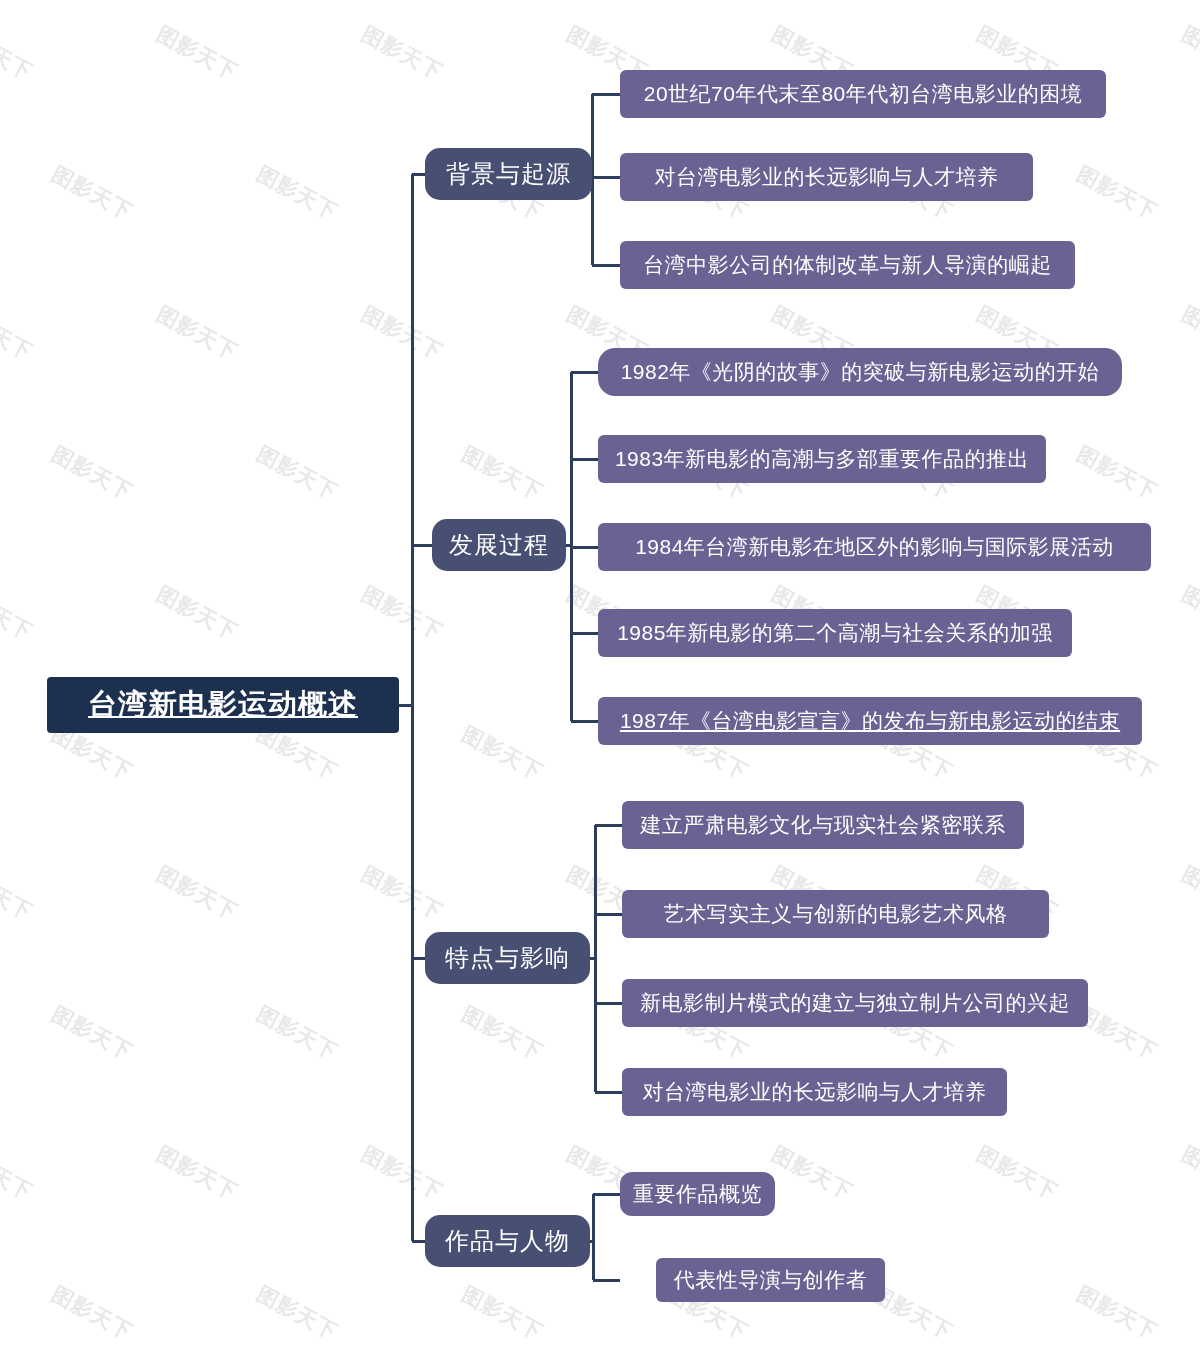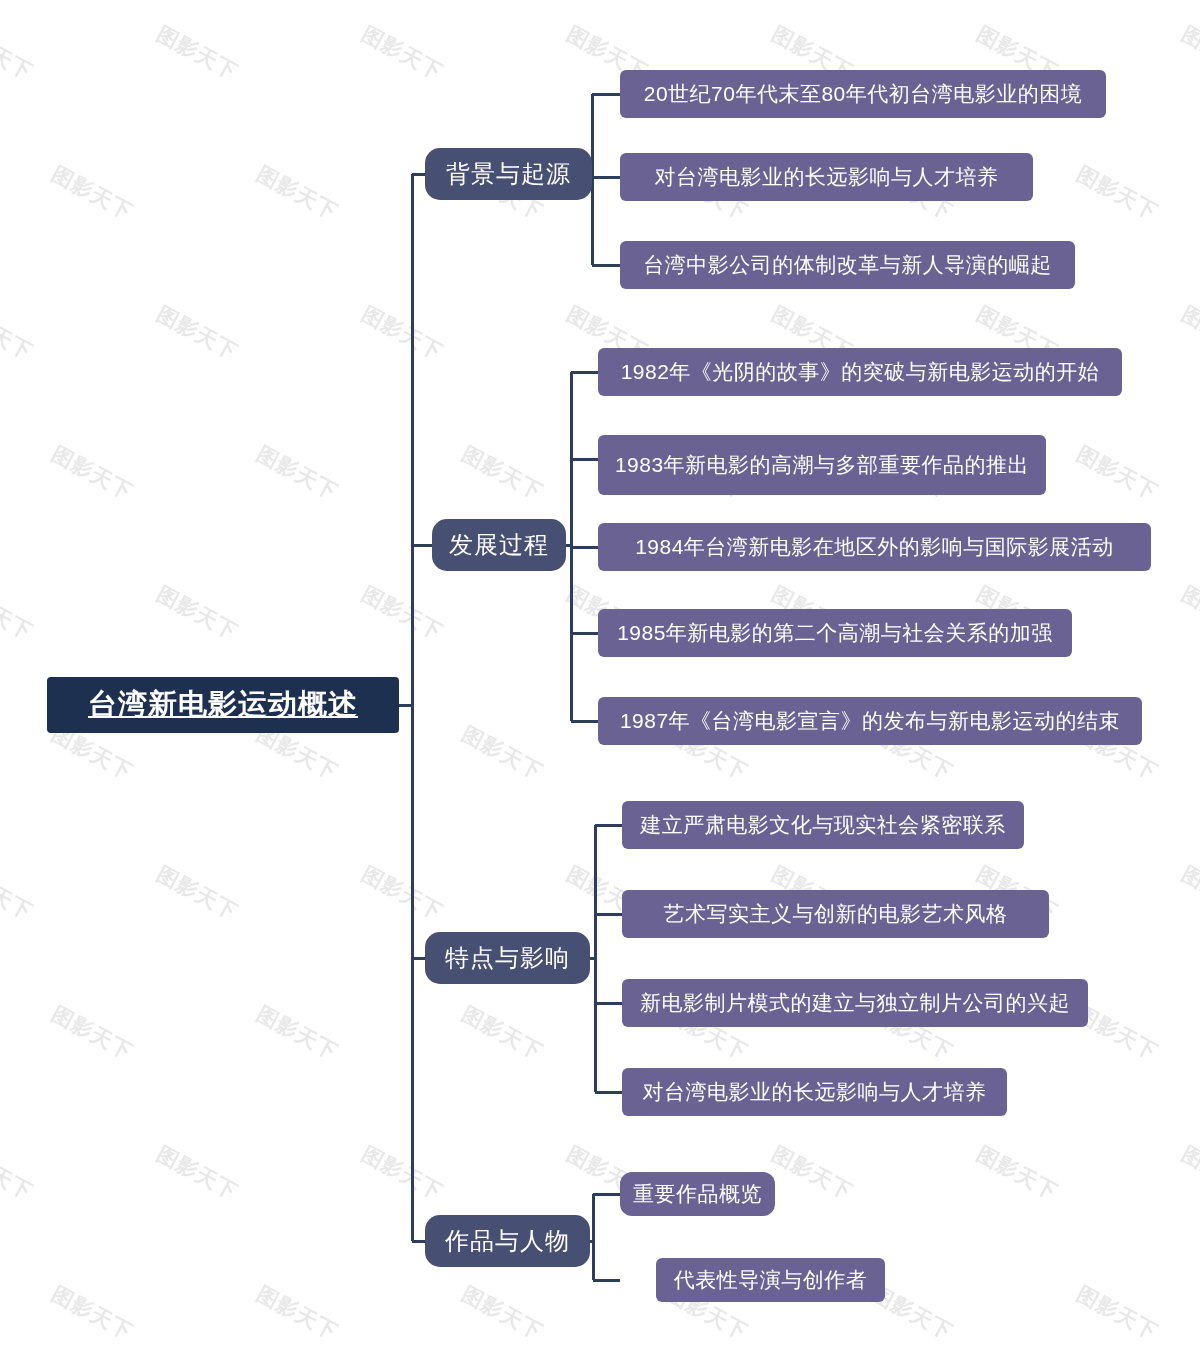--- a/index.html
+++ b/index.html
@@ -179,25 +179,25 @@
       <line x1="593" y1="1280" x2="620" y2="1280" stroke="#2c3e5c" stroke-width="3" shape-rendering="crispEdges"></line>
     </svg>
 
   <div id="nodes">
       <div class="node node-root" style="left: 47px; top: 677px; width: 352px; height: 56px;">台湾新电影运动概述</div>
       <div class="node node-branch" style="left: 425px; top: 148px; width: 167px; height: 52px;">背景与起源</div>
       <div class="node node-leaf" style="left: 620px; top: 70px; width: 486px; height: 48px;">20世纪70年代末至80年代初台湾电影业的困境</div>
       <div class="node node-leaf" style="left: 620px; top: 153px; width: 413px; height: 48px;">对台湾电影业的长远影响与人才培养</div>
       <div class="node node-leaf" style="left: 620px; top: 241px; width: 455px; height: 48px; text-align: center;">台湾中影公司的体制改革与新人导演的崛起</div>
       <div class="node node-branch" style="left: 432px; top: 519px; width: 134px; height: 52px;">发展过程</div>
-      <div class="node node-leaf" style="left: 598px; top: 348px; width: 524px; height: 48px;">1982年《光阴的故事》的突破与新电影运动的开始</div>
-      <div class="node node-leaf" style="left: 598px; top: 435px; width: 448px; height: 60px;">1983年新电影的高潮与多部重要作品的推出</div>
+      <div class="node node-leaf" style="left: 598px; top: 348px; width: 524px; height: 48px; border-radius: 17px;">1982年《光阴的故事》的突破与新电影运动的开始</div>
+      <div class="node node-leaf" style="left: 598px; top: 435px; width: 448px; height: 48px;">1983年新电影的高潮与多部重要作品的推出</div>
       <div class="node node-leaf" style="left: 598px; top: 523px; width: 553px; height: 48px; text-align: right;">1984年台湾新电影在地区外的影响与国际影展活动</div>
       <div class="node node-leaf" style="left: 598px; top: 609px; width: 474px; height: 48px;">1985年新电影的第二个高潮与社会关系的加强</div>
-      <div class="node node-leaf" style="left: 598px; top: 697px; width: 544px; height: 48px;">1987年《台湾电影宣言》的发布与新电影运动的结束</div>
+      <div class="node node-leaf" style="left: 598px; top: 697px; width: 544px; height: 48px; text-decoration: underline;">1987年《台湾电影宣言》的发布与新电影运动的结束</div>
       <div class="node node-branch" style="left: 425px; top: 932px; width: 165px; height: 52px;">特点与影响</div>
       <div class="node node-leaf" style="left: 622px; top: 801px; width: 402px; height: 48px; text-align: center;">建立严肃电影文化与现实社会紧密联系</div>
       <div class="node node-leaf" style="left: 622px; top: 890px; width: 427px; height: 48px; text-align: right;">艺术写实主义与创新的电影艺术风格</div>
       <div class="node node-leaf" style="left: 622px; top: 979px; width: 466px; height: 48px;">新电影制片模式的建立与独立制片公司的兴起</div>
       <div class="node node-leaf" style="left: 622px; top: 1068px; width: 385px; height: 48px;">对台湾电影业的长远影响与人才培养</div>
       <div class="node node-branch" style="left: 425px; top: 1215px; width: 165px; height: 52px;">作品与人物</div>
       <div class="node node-leaf" style="left: 620px; top: 1172px; width: 155px; height: 44px; border-radius: 12px;">重要作品概览</div>
       <div class="node node-leaf" style="left: 620px; top: 1258px; width: 229px; height: 44px; margin-left: 36px;">代表性导演与创作者</div>
     </div>
 

